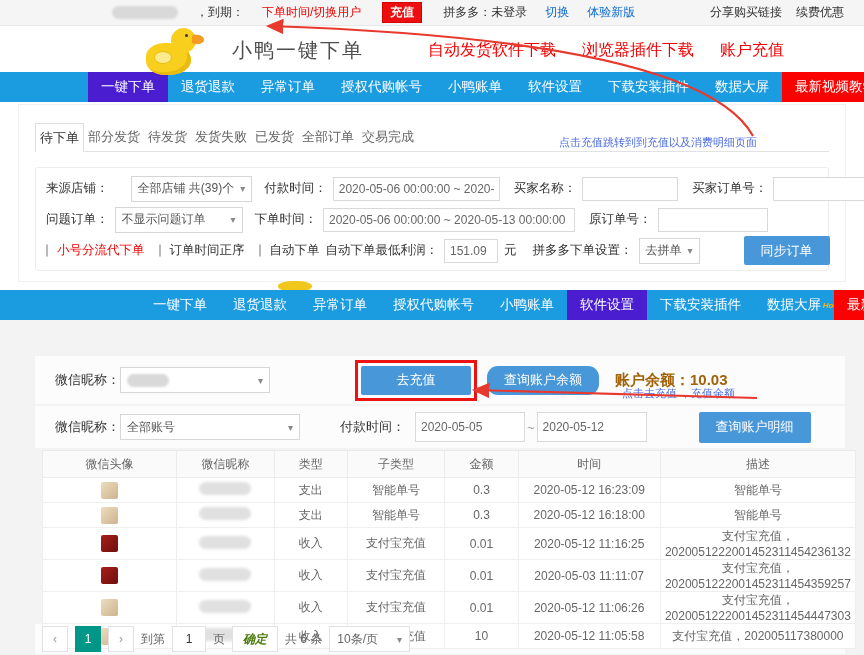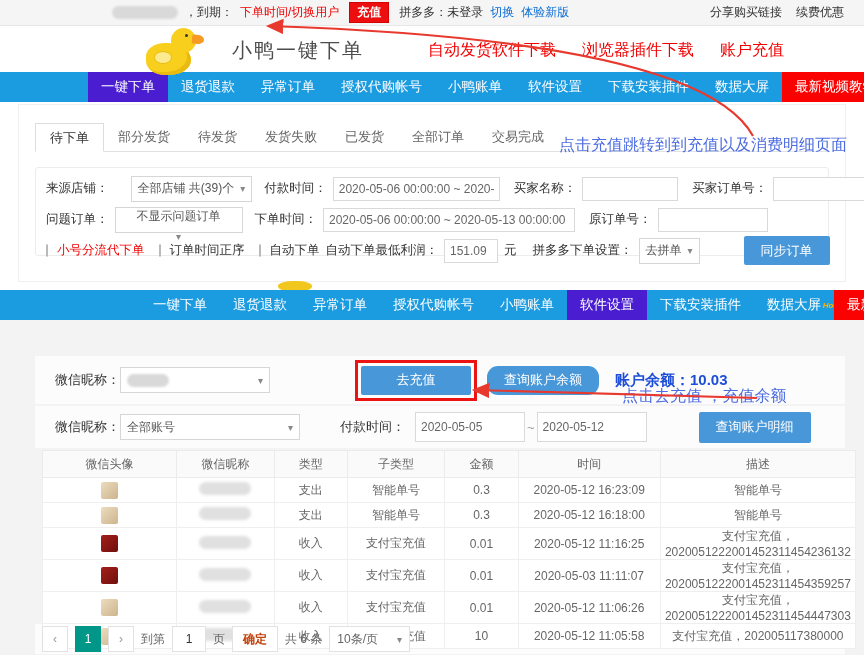--- a/index.html
+++ b/index.html
@@ -3,21 +3,21 @@
 <meta charset="utf-8">
 <style>
   * { margin:0; padding:0; box-sizing:border-box; }
   html,body { width:864px; height:655px; background:#fff; overflow:hidden;
     font-family:"Liberation Sans","DejaVu Sans",sans-serif; color:#333; }
   body { position:relative; }
 
   
   .topbar{position:absolute;left:0;top:0;width:864px;height:26px;background:#f5f5f5;
     border-bottom:1px solid #e7e7e7;display:flex;align-items:center;font-size:12px;}
-  .topbar-left{margin-left:112px;display:flex;align-items:center;gap:7px;}
+  .topbar-left{margin-left:112px;display:flex;align-items:center;gap:18px;}
   .pill{display:inline-block;background:#d9d9d9;border-radius:7px;filter:blur(1.2px);}
   .pill.user{width:66px;height:13px;}
   .red-link{color:#f20000;cursor:pointer;}
   .blue-link{color:#0a6cd6;cursor:pointer;}
   .recharge-box{background:#ed0f0f;border:1px solid #d50000;color:#fff;padding:1px 7px;
     margin:0 3px;font-weight:bold;}
   .topbar-right{margin-left:auto;margin-right:20px;display:flex;gap:14px;color:#333;}
 
   
   .header{position:absolute;left:0;top:26px;width:864px;height:46px;background:#fff;}
@@ -45,26 +45,26 @@
   .nav-item{padding:0 13px;line-height:30px;cursor:pointer;white-space:nowrap;position:relative;}
   .nav-item.active{background:#4a1dd1;}
   .nav-item.alert{background:#fa0202;}
   .hot-badge{position:absolute;top:1px;right:-2px;font-size:8px;color:#ffb400;font-style:italic;font-weight:bold;}
 
   
   .panel1{position:absolute;left:18px;top:104px;width:828px;height:178px;background:#fff;
     border:1px solid #f0f0f0;}
   .tabs{position:absolute;left:16px;top:18px;width:794px;height:29px;border-bottom:1px solid #e2e2e2;
     display:flex;font-size:13px;color:#666;}
-  .tab{padding:0 14px;line-height:28px;cursor:pointer;}
+  .tab{padding:0 4px;line-height:28px;cursor:pointer;}
   .tab.active{border:1px solid #ddd;border-bottom:1px solid #fff;color:#333;margin-bottom:-1px;background:#fff;}
-  .note-blue{color:#4c6ce0;font-size:16px;white-space:nowrap;}
+  .note-blue{color:#4c6ce0;font-size:11px;white-space:nowrap;}
   .note1{position:absolute;left:540px;top:30px;}
 
-  .filterbox{position:absolute;left:16px;top:62px;width:794px;height:89px;border:1px solid #ececec;
+  .filterbox{position:absolute;left:16px;top:62px;width:794px;height:104px;border:1px solid #ececec;
     border-radius:3px;padding:5px 10px;font-size:12.5px;color:#333;}
   .frow{display:flex;align-items:center;height:31px;gap:6px;white-space:nowrap;}
   .sel{border:1px solid #d6d6d6;height:26px;display:inline-flex;align-items:center;gap:6px;
     padding:0 6px;background:#fff;color:#555;font-size:12px;cursor:pointer;}
   .caret{color:#888;font-size:10px;}
   .inp{border:1px solid #d9d9d9;height:24px;padding:0 5px;font-size:12px;color:#666;
     font-family:inherit;background:#fff;}
   .cb{width:13px;height:13px;border:1px solid #b9b9b9;background:#fdfdfd;display:inline-block;
     border-radius:2px;cursor:pointer;margin-right:3px;vertical-align:-2px;}
   .red-text{color:#f20000;}
@@ -77,21 +77,21 @@
   .ws-a{top:36px;height:48px;} .ws-b{top:86px;height:42px;} .ws-p{top:304px;height:30px;}
   .notice{position:absolute;left:35px;top:11px;width:810px;height:22px;background:#fdf7dc;
     color:#ff5b4d;font-size:13px;display:flex;align-items:center;justify-content:center;}
   .rowA{position:absolute;left:55px;top:37px;height:46px;display:flex;align-items:center;font-size:13px;}
   .rowB{position:absolute;left:55px;top:89px;height:36px;display:flex;align-items:center;font-size:13px;}
   .sel.wide{width:150px;justify-content:space-between;}
   .sel.wider{width:180px;justify-content:space-between;}
   .pill.sel-val{width:42px;height:13px;}
   .redbox{border:3px solid #ec1313;padding:3px;display:inline-flex;margin-left:85px;}
   .btn.go{width:110px;padding:0;}
-  .balance{color:#1d4ed8;font-size:15px;font-weight:700;margin-left:16px;}
+  .balance{color:#a16207;font-size:15px;font-weight:700;margin-left:16px;}
   .note2{position:absolute;left:622px;top:66px;}
 
   
   table.tbl{position:absolute;left:42px;top:130px;width:814px;background:#fff;border-collapse:collapse;
     font-size:12px;color:#666;}
   .tbl th{font-weight:normal;color:#666;background:#fafafa;height:27px;border:1px solid #ebebeb;}
   .tbl td{height:25px;border:1px solid #efefef;text-align:center;}
   .av{width:17px;height:17px;border-radius:2px;margin:0 auto;}
   .av-tan{background:linear-gradient(135deg,#ecdcc0,#cdb48c);}
   .av-red{background:linear-gradient(135deg,#a51f1a,#6f0f0d);}
@@ -99,21 +99,21 @@
 
   
   .pager{position:absolute;left:42px;top:306px;height:26px;display:flex;align-items:center;gap:7px;
     font-size:12px;color:#666;}
   .pg{min-width:26px;height:26px;border:1px solid #e2e2e2;background:#fff;display:flex;
     align-items:center;justify-content:center;color:#999;cursor:pointer;padding:0 6px;}
   .pg.active{background:#009688;border-color:#009688;color:#fff;}
   .pg-input{width:34px;height:26px;border:1px solid #e2e2e2;text-align:center;font-size:12px;
     color:#333;font-family:inherit;}
   .pg-btn{height:26px;border:1px solid #e2e2e2;background:#fff;padding:0 10px;font-size:12px;
-    color:#c2410c;font-weight:bold;font-family:inherit;cursor:pointer;}
+    color:#4d7c0f;font-weight:bold;font-family:inherit;cursor:pointer;font-style:italic;}
   .pg-sel{height:26px;border:1px solid #e2e2e2;background:#fff;display:inline-flex;align-items:center;
     gap:19px;padding:0 7px;font-size:12px;color:#666;cursor:pointer;}
 
   
   svg.overlay{position:absolute;left:0;top:0;width:864px;height:655px;pointer-events:none;z-index:40;}
 </style>
 </head>
 <body>
 
 <div class="topbar">
@@ -181,21 +181,21 @@
       </span>
       <span style="margin-left:6px;">付款时间：</span>
       <input class="inp" style="width: 252px;" value="2020-05-06 00:00:00 ~ 2020-05-13 00:00:00">
       <span style="margin-left:8px;">买家名称：</span>
       <input class="inp" style="width: 96px;">
       <span style="margin-left:8px;">买家订单号：</span>
       <input class="inp" style="width: 110px;">
     </div>
     <div class="frow">
       <span>问题订单：</span>
-      <span class="sel" style="width:128px;justify-content:space-between;flex-direction:column;">
+      <span class="sel" style="width:128px;justify-content:space-between;">
         <span>不显示问题订单</span>
         <span class="caret">▾</span>
       </span>
       <span style="margin-left:6px;">下单时间：</span>
       <input class="inp" style="width: 252px;" value="2020-05-06 00:00:00 ~ 2020-05-13 00:00:00">
       <span style="margin-left:8px;">原订单号：</span>
       <input class="inp" style="width: 110px;">
     </div>
     <div class="frow">
       <span class="cb"></span>

